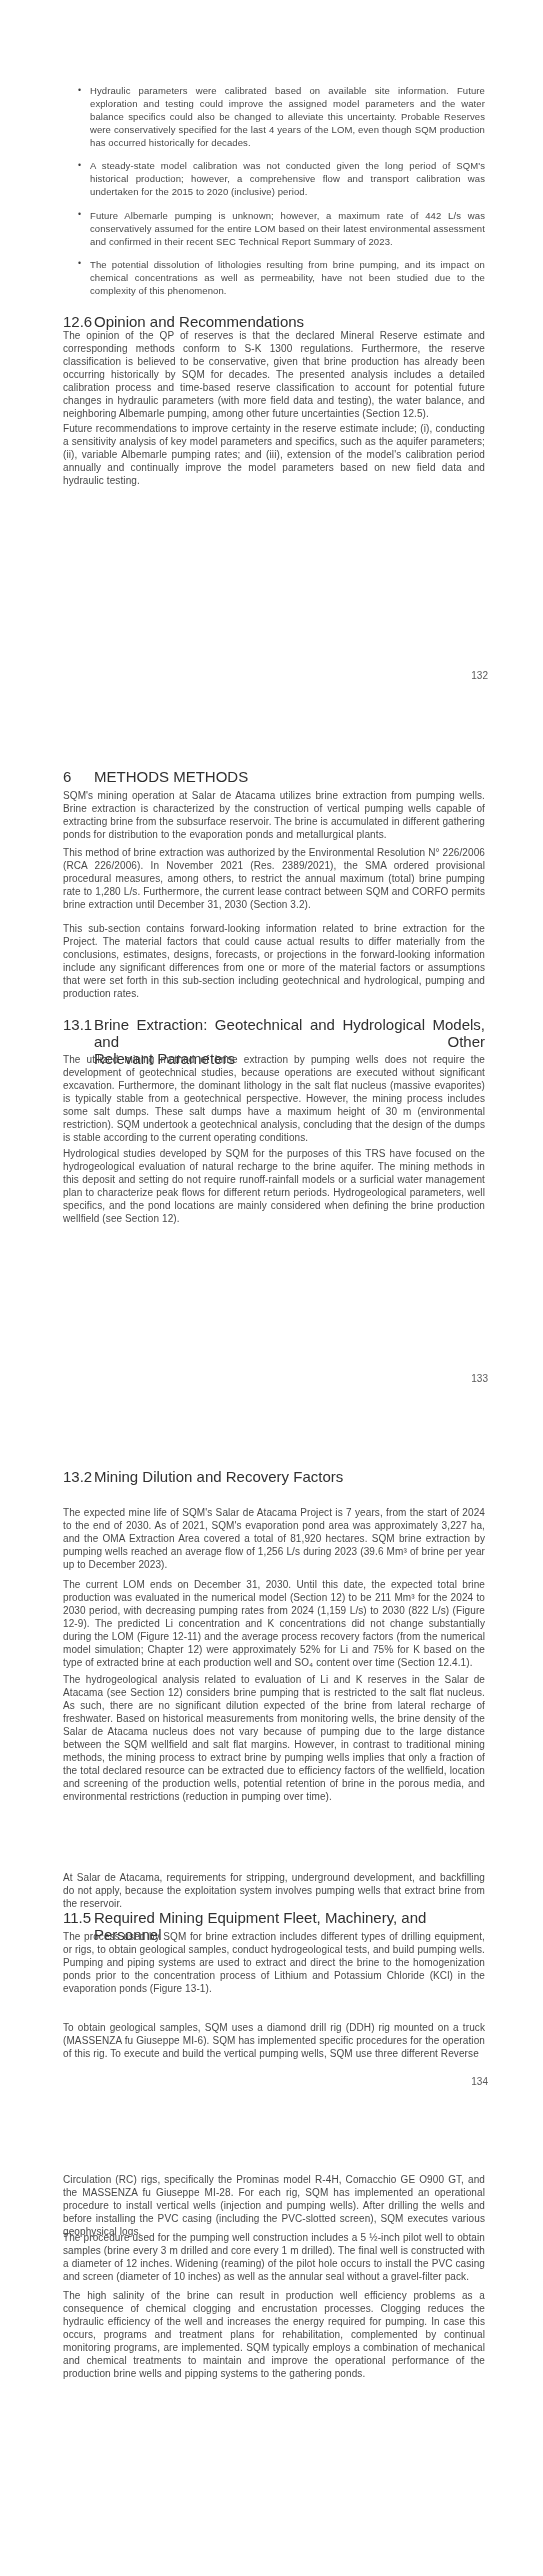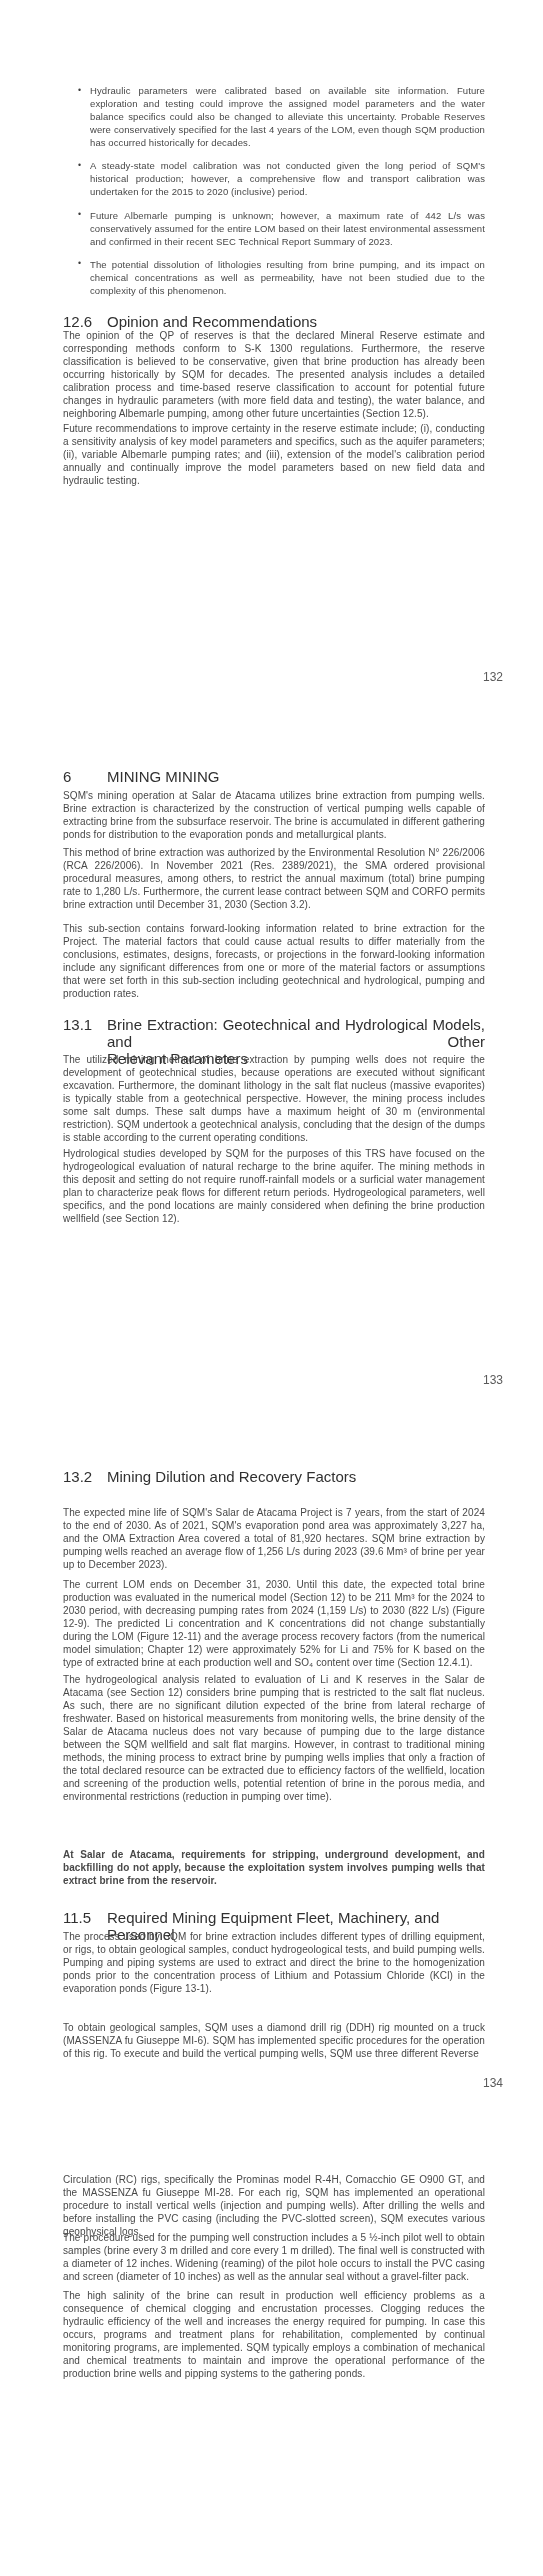--- a/index.html
+++ b/index.html
@@ -62,31 +62,31 @@
     font-size: 15px;
     line-height: 17px;
     color: #303030;
   }
   .h-num {
     position: absolute;
     left: 0;
     top: 0;
   }
   .h-title {
-    margin-left: 44px;
+    margin-left: 31px;
   }
   .h-line.stretch {
     text-align: justify;
     text-align-last: justify;
   }
   .page-num {
     position: absolute;
     top: 670px;
-    right: 41px;
-    font-size: 12px;
+    right: 56px;
+    font-size: 10px;
     color: #5a5a5a;
   }
 </style>
 </head>
 <body>
 
 <div id="document">
     <div class="page" style="top: 0px;">
       <ul class="bullets block" style="top: 84px;">
         <li class="bullet-item"><span class="dot">•</span><span class="bullet-text">Hydraulic parameters were calibrated based on available site information. Future exploration and testing could improve the assigned model parameters and the water balance specifics could also be changed to alleviate this uncertainty. Probable Reserves were conservatively specified for the last 4 years of the LOM, even though SQM production has occurred historically for decades.</span></li>
@@ -101,21 +101,21 @@
         </div>
       </div>
       <div class="para block" style="top: 329px;">The opinion of the QP of reserves is that the declared Mineral Reserve estimate and corresponding methods conform to S-K 1300 regulations. Furthermore, the reserve classification is believed to be conservative, given that brine production has already been occurring historically by SQM for decades. The presented analysis includes a detailed calibration process and time-based reserve classification to account for potential future changes in hydraulic parameters (with more field data and testing), the water balance, and neighboring Albemarle pumping, among other future uncertainties (Section 12.5).</div>
       <div class="para block" style="top: 422px;">Future recommendations to improve certainty in the reserve estimate include; (i), conducting a sensitivity analysis of key model parameters and specifics, such as the aquifer parameters; (ii), variable Albemarle pumping rates; and (iii), extension of the model's calibration period annually and continually improve the model parameters based on new field data and hydraulic testing.</div>
       <div class="page-num">132</div>
     </div>
     <div class="page" style="top: 703px;">
       <div class="heading block" style="top: 65px;">
         <span class="h-num">6</span>
         <div class="h-title">
-          <div class="h-line">MINING MINING</div>
+          <div class="h-line">METHODS METHODS</div>
         </div>
       </div>
       <div class="para block" style="top: 86px;">SQM's mining operation at Salar de Atacama utilizes brine extraction from pumping wells. Brine extraction is characterized by the construction of vertical pumping wells capable of extracting brine from the subsurface reservoir. The brine is accumulated in different gathering ponds for distribution to the evaporation ponds and metallurgical plants.</div>
       <div class="para block" style="top: 143px;">This method of brine extraction was authorized by the Environmental Resolution N° 226/2006 (RCA 226/2006). In November 2021 (Res. 2389/2021), the SMA ordered provisional procedural measures, among others, to restrict the annual maximum (total) brine pumping rate to 1,280 L/s. Furthermore, the current lease contract between SQM and CORFO permits brine extraction until December 31, 2030 (Section 3.2).</div>
       <div class="para block" style="top: 219px;">This sub-section contains forward-looking information related to brine extraction for the Project. The material factors that could cause actual results to differ materially from the conclusions, estimates, designs, forecasts, or projections in the forward-looking information include any significant differences from one or more of the material factors or assumptions that were set forth in this sub-section including geotechnical and hydrological, pumping and production rates.</div>
       <div class="heading block" style="top: 313px;">
         <span class="h-num">13.1</span>
         <div class="h-title">
           <div class="h-line stretch">Brine Extraction: Geotechnical and Hydrological Models, and Other</div>
           <div class="h-line">Relevant Parameters</div>
@@ -128,21 +128,21 @@
     <div class="page" style="top: 1406px;">
       <div class="heading block" style="top: 62px;">
         <span class="h-num">13.2</span>
         <div class="h-title">
           <div class="h-line">Mining Dilution and Recovery Factors</div>
         </div>
       </div>
       <div class="para block" style="top: 100px;">The expected mine life of SQM's Salar de Atacama Project is 7 years, from the start of 2024 to the end of 2030. As of 2021, SQM's evaporation pond area was approximately 3,227 ha, and the OMA Extraction Area covered a total of 81,920 hectares. SQM brine extraction by pumping wells reached an average flow of 1,256 L/s during 2023 (39.6 Mm³ of brine per year up to December 2023).</div>
       <div class="para block" style="top: 172px;">The current LOM ends on December 31, 2030. Until this date, the expected total brine production was evaluated in the numerical model (Section 12) to be 211 Mm³ for the 2024 to 2030 period, with decreasing pumping rates from 2024 (1,159 L/s) to 2030 (822 L/s) (Figure 12-9). The predicted Li concentration and K concentrations did not change substantially during the LOM (Figure 12-11) and the average process recovery factors (from the numerical model simulation; Chapter 12) were approximately 52% for Li and 75% for K based on the type of extracted brine at each production well and SO₄ content over time (Section 12.4.1).</div>
       <div class="para block" style="top: 267px;">The hydrogeological analysis related to evaluation of Li and K reserves in the Salar de Atacama (see Section 12) considers brine pumping that is restricted to the salt flat nucleus. As such, there are no significant dilution expected of the brine from lateral recharge of freshwater. Based on historical measurements from monitoring wells, the brine density of the Salar de Atacama nucleus does not vary because of pumping due to the large distance between the SQM wellfield and salt flat margins. However, in contrast to traditional mining methods, the mining process to extract brine by pumping wells implies that only a fraction of the total declared resource can be extracted due to efficiency factors of the wellfield, location and screening of the production wells, potential retention of brine in the porous media, and environmental restrictions (reduction in pumping over time).</div>
-      <div class="para block" style="top: 442px; font-weight: bold;">At Salar de Atacama, requirements for stripping, underground development, and backfilling do not apply, because the exploitation system involves pumping wells that extract brine from the reservoir.</div>
+      <div class="para block" style="top: 465px;">At Salar de Atacama, requirements for stripping, underground development, and backfilling do not apply, because the exploitation system involves pumping wells that extract brine from the reservoir.</div>
       <div class="heading block" style="top: 503px;">
         <span class="h-num">11.5</span>
         <div class="h-title">
           <div class="h-line">Required Mining Equipment Fleet, Machinery, and Personnel</div>
         </div>
       </div>
       <div class="para block" style="top: 524px;">The process used by SQM for brine extraction includes different types of drilling equipment, or rigs, to obtain geological samples, conduct hydrogeological tests, and build pumping wells. Pumping and piping systems are used to extract and direct the brine to the homogenization ponds prior to the concentration process of Lithium and Potassium Chloride (KCl) in the evaporation ponds (Figure 13-1).</div>
       <div class="para block" style="top: 595px; margin-top: 20px;">To obtain geological samples, SQM uses a diamond drill rig (DDH) rig mounted on a truck (MASSENZA fu Giuseppe MI-6). SQM has implemented specific procedures for the operation of this rig. To execute and build the vertical pumping wells, SQM use three different Reverse</div>
       <div class="page-num">134</div>
     </div>

